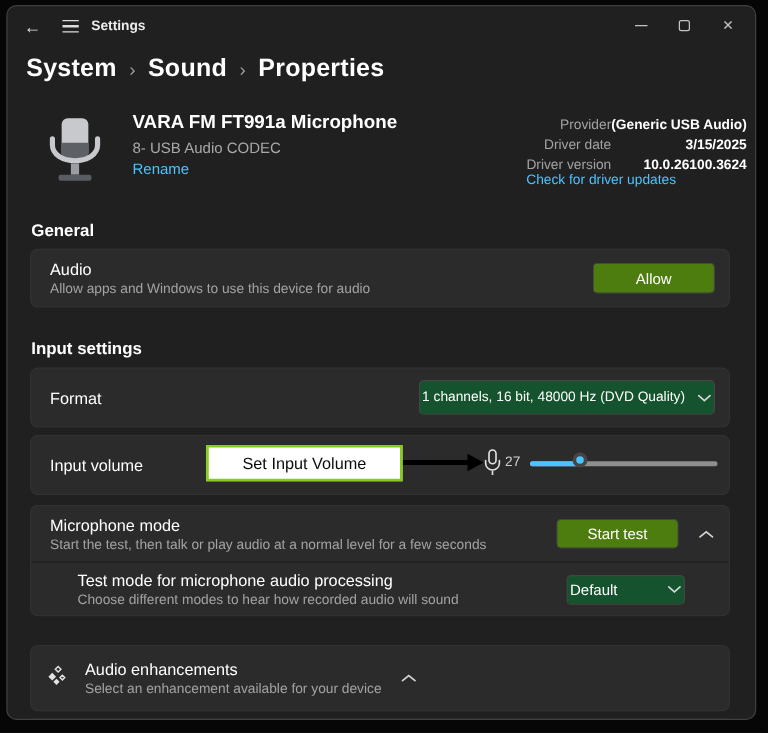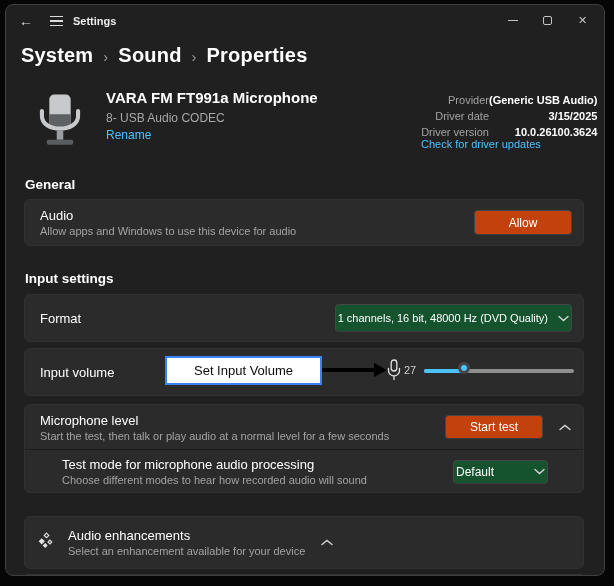--- a/index.html
+++ b/index.html
@@ -52,21 +52,21 @@
   .card-enh { top: 511px; height: 53px; }
   .card-sliver { top: 569px; height: 4px; border-radius: 6px 6px 0 0; }
 
   .row { display: flex; align-items: center; height: 100%; padding: 0 11px 0 15px; }
   .row-text { display: flex; flex-direction: column; gap: 2px; }
   .row-title { font-size: 13px; color: #ffffff; }
   .row-sub { font-size: 11px; color: #a3a3a3; }
 
   .btn {
     margin-left: auto; height: 25px; min-width: 98px; padding: 0 12px;
-    background: #c2410c; border: 1px solid #454545; border-bottom-color: #3d3d3d;
+    background: #4d7c0f; border: 1px solid #454545; border-bottom-color: #3d3d3d;
     border-radius: 4px; color: #ffffff; font-size: 12px;
     display: flex; align-items: center; justify-content: center; cursor: pointer;
     font-family: "Liberation Sans", sans-serif;
   }
   .dropdown {
     margin-left: auto; height: 28px; padding: 0 2px;
     background: #14532d; border: 1px solid #454545; border-bottom-color: #3d3d3d;
     border-radius: 4px; color: #ffffff; font-size: 11px;
     display: flex; align-items: center; gap: 10px; cursor: pointer; white-space: nowrap;
   }
@@ -77,21 +77,21 @@
   .mt-row1 { position: absolute; left: 0; top: 0; width: 100%; height: 44px; display: flex; align-items: center; padding: 0 10px 0 15px; }
   .mt-divider { position: absolute; left: 0; top: 44px; width: 100%; height: 0; border-top: 1px solid #1e1e1e; }
   .mt-row2 { position: absolute; left: 0; top: 45px; width: 100%; height: 43px; display: flex; align-items: center; padding: 0 35px 0 37px; }
   .mt-row1 .btn { height: 24px; }
   .mt-row2 .dropdown { height: 24px; min-width: 95px; justify-content: space-between; font-size: 12px; }
 
   
   .vol-label { position: absolute; left: 15px; top: 16px; font-size: 13px; color: #ffffff; }
   .callout {
     position: absolute; left: 140px; top: 7px; width: 157px; height: 29px;
-    background: #ffffff; border: 2px solid #3b82f6;
+    background: #ffffff; border: 2px solid #84cc16;
     display: flex; align-items: center; justify-content: center;
     font-size: 13px; color: #0b0b0b; font-weight: 500; z-index: 3;
   }
   .arrow-line { position: absolute; left: 296px; top: 19px; width: 54px; height: 4px; background: #000; z-index: 2; }
   .arrow-head { position: absolute; left: 349px; top: 14px; width: 0; height: 0; border-left: 13px solid #000; border-top: 7px solid transparent; border-bottom: 7px solid transparent; z-index: 2; }
   .vol-mic { position: absolute; left: 362px; top: 10px; }
   .vol-value { position: absolute; left: 379px; top: 15px; font-size: 11px; color: #cfcfcf; }
   .slider { position: absolute; left: 399px; top: 20px; width: 150px; height: 4px; background: #8f8f8f; border-radius: 2px; cursor: pointer; }
   .slider-fill { position: absolute; left: 0; top: 0; width: 44px; height: 4px; background: #4cc2ff; border-radius: 2px; }
   .slider-thumb {
@@ -205,21 +205,21 @@
       <span class="vol-value">27</span>
       <div class="slider">
         <div class="slider-fill"></div>
       </div>
       <div class="slider-thumb"></div>
     </div>
 
     <div class="card card-mictest">
       <div class="mt-row1">
         <div class="row-text">
-          <span class="row-title">Microphone level</span>
+          <span class="row-title">Microphone mode</span>
           <span class="row-sub">Start the test, then talk or play audio at a normal level for a few seconds</span>
         </div>
         <button class="btn">Start test</button>
         <span class="expander">
           <svg width="12" height="7" viewBox="0 0 12 7">
               <path d="M1 5.5 L6 1.5 L11 5.5" stroke="#d4d4d4" stroke-width="1.4" fill="none" stroke-linecap="round"></path>
             </svg>
         </span>
       </div>
       <div class="mt-divider"></div>

